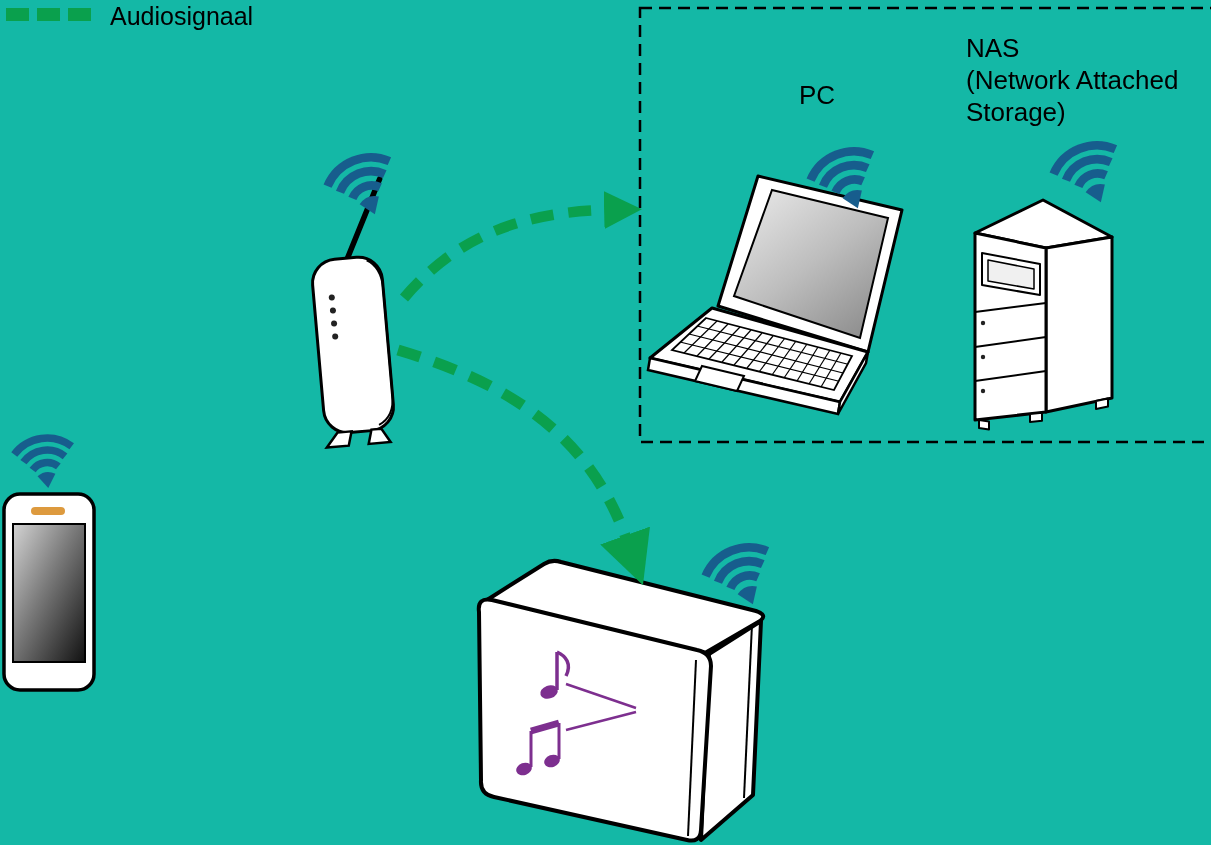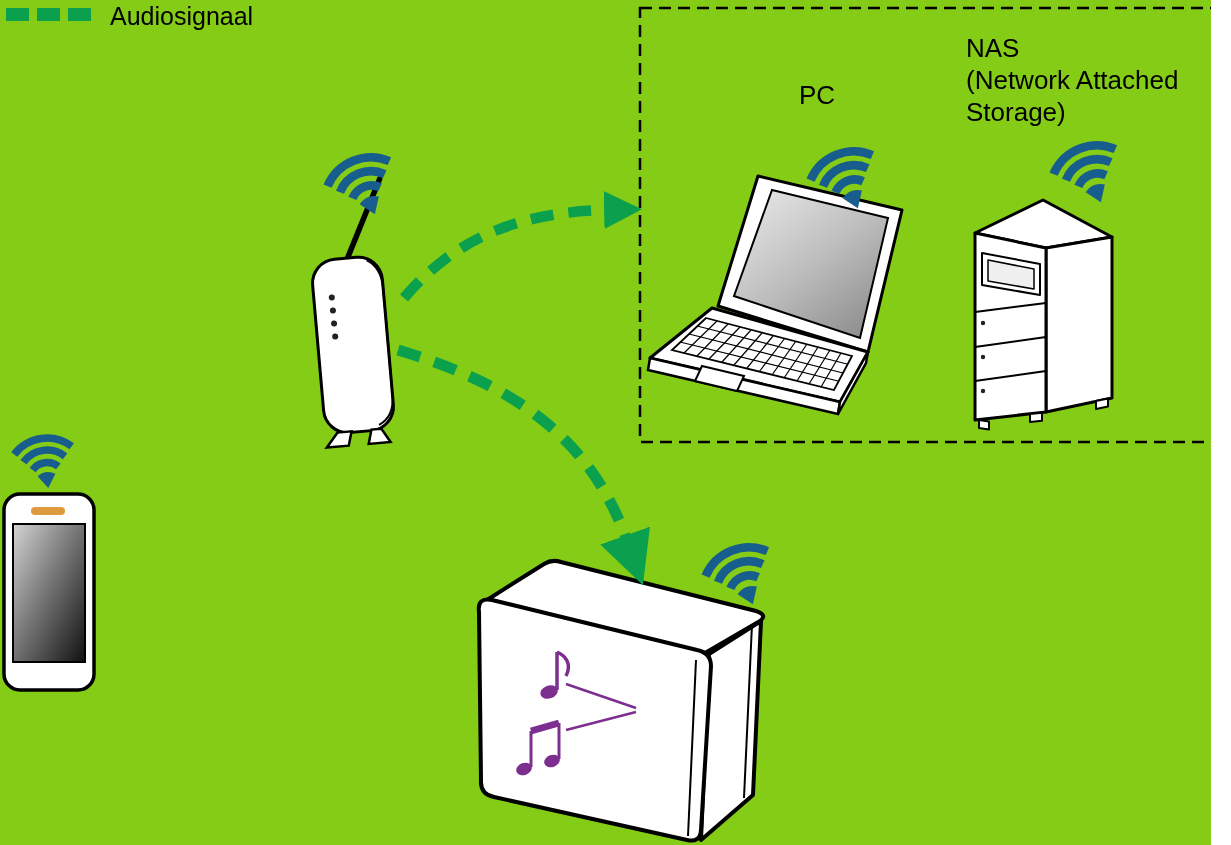--- a/index.html
+++ b/index.html
@@ -1,16 +1,16 @@
 <!DOCTYPE html>
 <html style="--signal_green: #0aa04d; --wifi_blue: #175d8d; --note_purple: #7d2f8f; --phone_slot_orange: #dd9a3e; --outline_black: #000000;"><head>
 <meta charset="utf-8">
 <style>
   html,body{margin:0;padding:0;background:#fff;}
-  .canvas{position:relative;width:1211px;height:845px;background:#84cc16;overflow:hidden;
+  .canvas{position:relative;width:1211px;height:845px;background:#14b8a6;overflow:hidden;
           font-family:"Liberation Sans",sans-serif;}
   svg{display:block;}
   .label{fill:#000;font-family:"Liberation Sans",sans-serif;}
   .outline{fill:#ffffff;stroke:#000000;}
   .thin{fill:none;stroke:#000000;}
   .arc{fill:none;stroke:var(--wifi_blue);stroke-width:7.5;}
   .wedge{fill:var(--wifi_blue);stroke:none;}
   .sig{fill:none;stroke:var(--signal_green);stroke-linecap:butt;}
   .ah{fill:var(--signal_green);}
   .dash{fill:var(--signal_green);}

